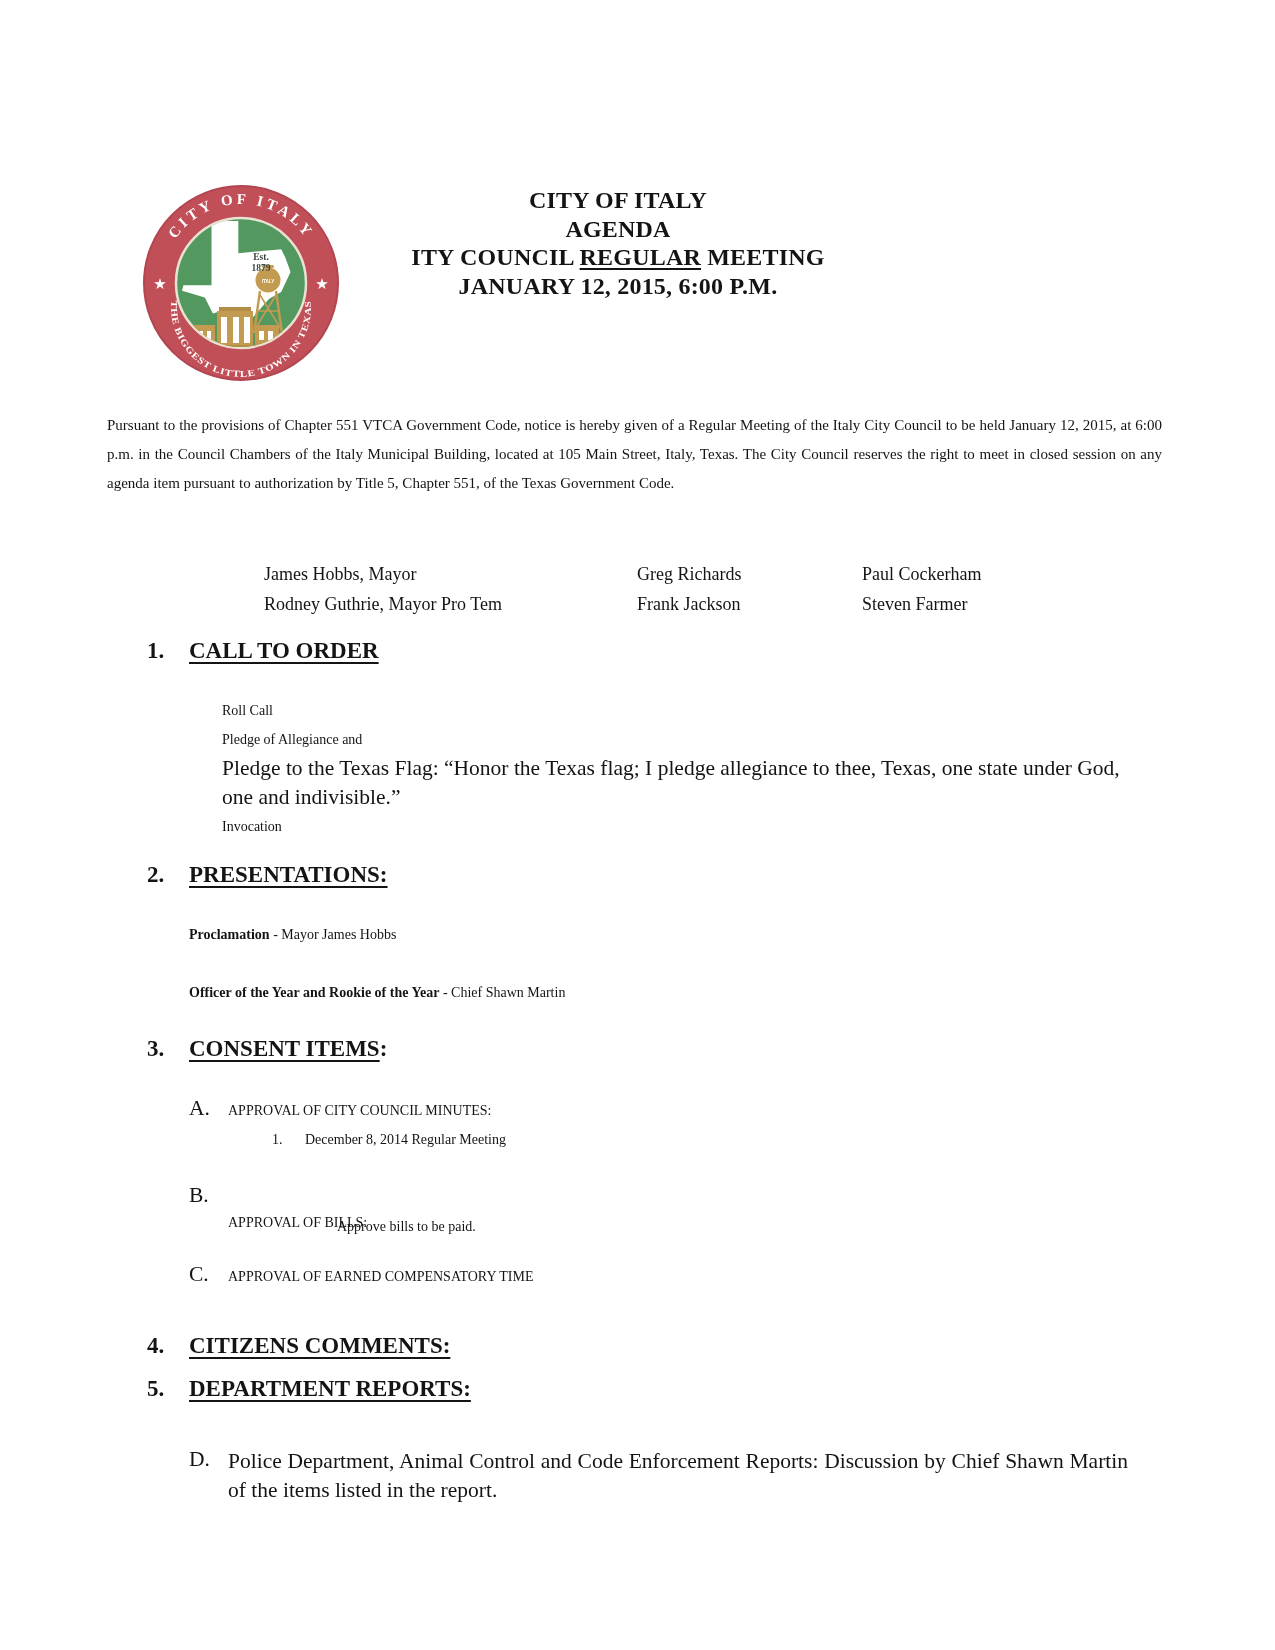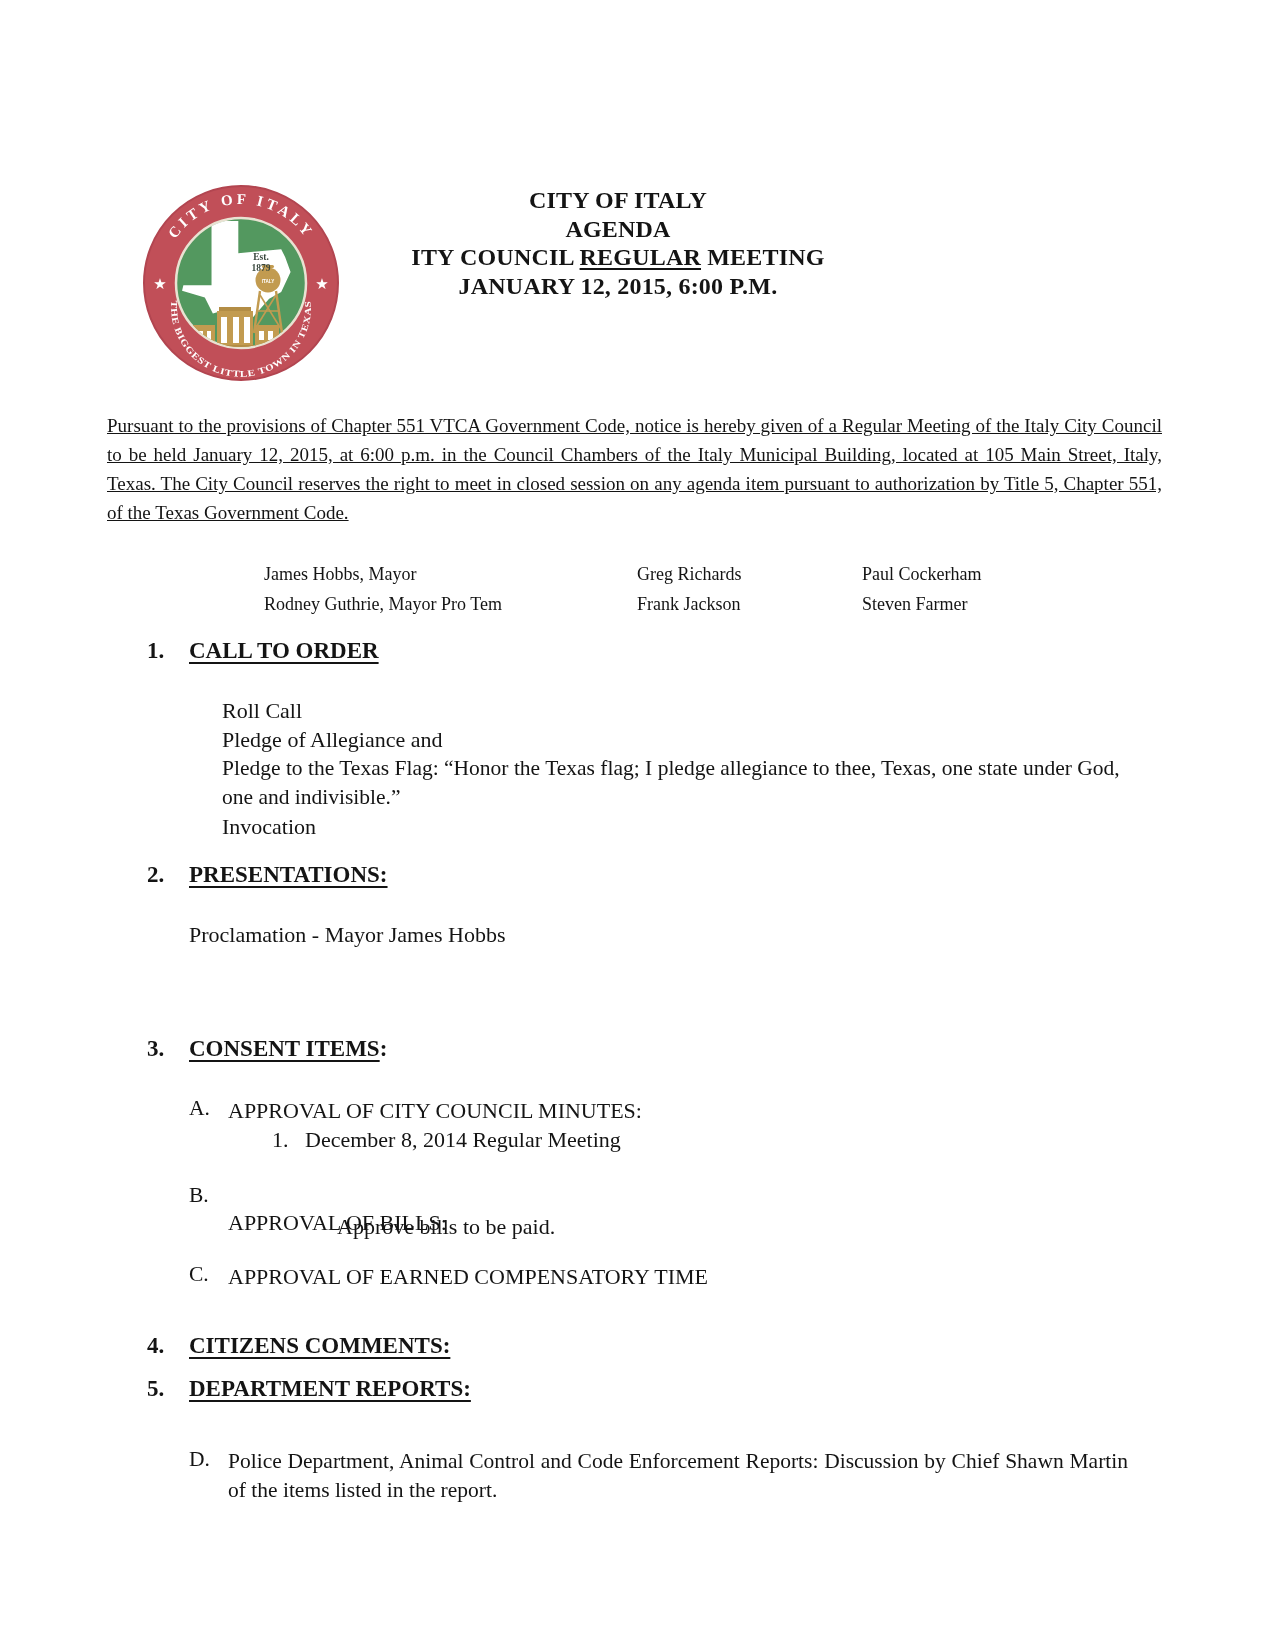--- a/index.html
+++ b/index.html
@@ -15,29 +15,29 @@
   .abs{position:absolute;}
   .title-block{
     text-align:center;
     font-weight:bold;
     font-size:24px;
     line-height:28.5px;
     letter-spacing:.2px;
   }
   .u{text-decoration:underline;text-decoration-thickness:2px;text-underline-offset:3px;}
   .notice{
-    font-size:19px;line-height:29px;text-align:justify;text-decoration:underline;
+    font-size:15px;line-height:29px;text-align:justify;
   }
   .council-col{font-size:18px;line-height:29.5px;white-space:nowrap;}
   .sec-num{font-size:23px;font-weight:bold;}
   .sec-title{font-size:23px;font-weight:bold;}
   .sec-title .ut{text-decoration:underline;text-decoration-thickness:2px;text-underline-offset:4px;margin-top:34px;}
-  .body-line{font-size:22px;line-height:29px;white-space:nowrap;}
+  .body-line{font-size:14px;line-height:29px;white-space:nowrap;}
   .body-wrap{font-size:21.5px;line-height:29px;}
-  .bold{font-weight:normal;}
+  .bold{font-weight:bold;}
   .letter{font-size:21.5px;}
   .justify{text-align:justify;}
 </style>
 </head>
 <body>
 
 <div class="page">
 
   <div class="abs" style="left:131px;top:183px;width:220px;height:200px;">
     <svg viewBox="0 0 200 200" width="220" height="200">
@@ -126,20 +126,21 @@
   <div class="abs sec-num" style="left:147px;top:638px;">1.</div>
   <div class="abs sec-title" style="left:189px;top:638px;"><span class="ut">CALL TO ORDER</span></div>
   <div class="abs body-line" style="left:222px;top:696px;">Roll Call</div>
   <div class="abs body-line" style="left:222px;top:725px;">Pledge of Allegiance and</div>
   <div class="abs body-wrap" style="left:222px;top:754px;width:900px;">Pledge to the Texas Flag: “Honor the Texas flag; I pledge allegiance to thee, Texas, one state under God, one and indivisible.”</div>
   <div class="abs body-line" style="left:222px;top:812px;">Invocation</div>
 
   <div class="abs sec-num" style="left:147px;top:862px;">2.</div>
   <div class="abs sec-title" style="left:189px;top:862px;"><span class="ut">PRESENTATIONS:</span></div>
   <div class="abs body-line" style="left:189px;top:920px;"><span class="bold">Proclamation</span><span> - Mayor James Hobbs</span></div>
+  <div class="abs body-line" style="left:189px;top:978px;"><span class="bold">Officer of the Year and Rookie of the Year</span><span> - Chief Shawn Martin</span></div>
 
   <div class="abs sec-num" style="left:147px;top:1036px;">3.</div>
   <div class="abs sec-title" style="left:189px;top:1036px;"><span class="ut">CONSENT ITEMS</span><span>:</span></div>
 
   <div class="abs letter" style="left:189px;top:1096px;">A.</div>
   <div class="abs body-line" style="left:228px;top:1096px;">APPROVAL OF CITY COUNCIL MINUTES:</div>
   <div class="abs body-line" style="left:272px;top:1125px;">1.</div>
   <div class="abs body-line" style="left:305px;top:1125px;">December 8, 2014 Regular Meeting</div>
 
   <div class="abs letter" style="left:189px;top:1183px;">B.</div>

